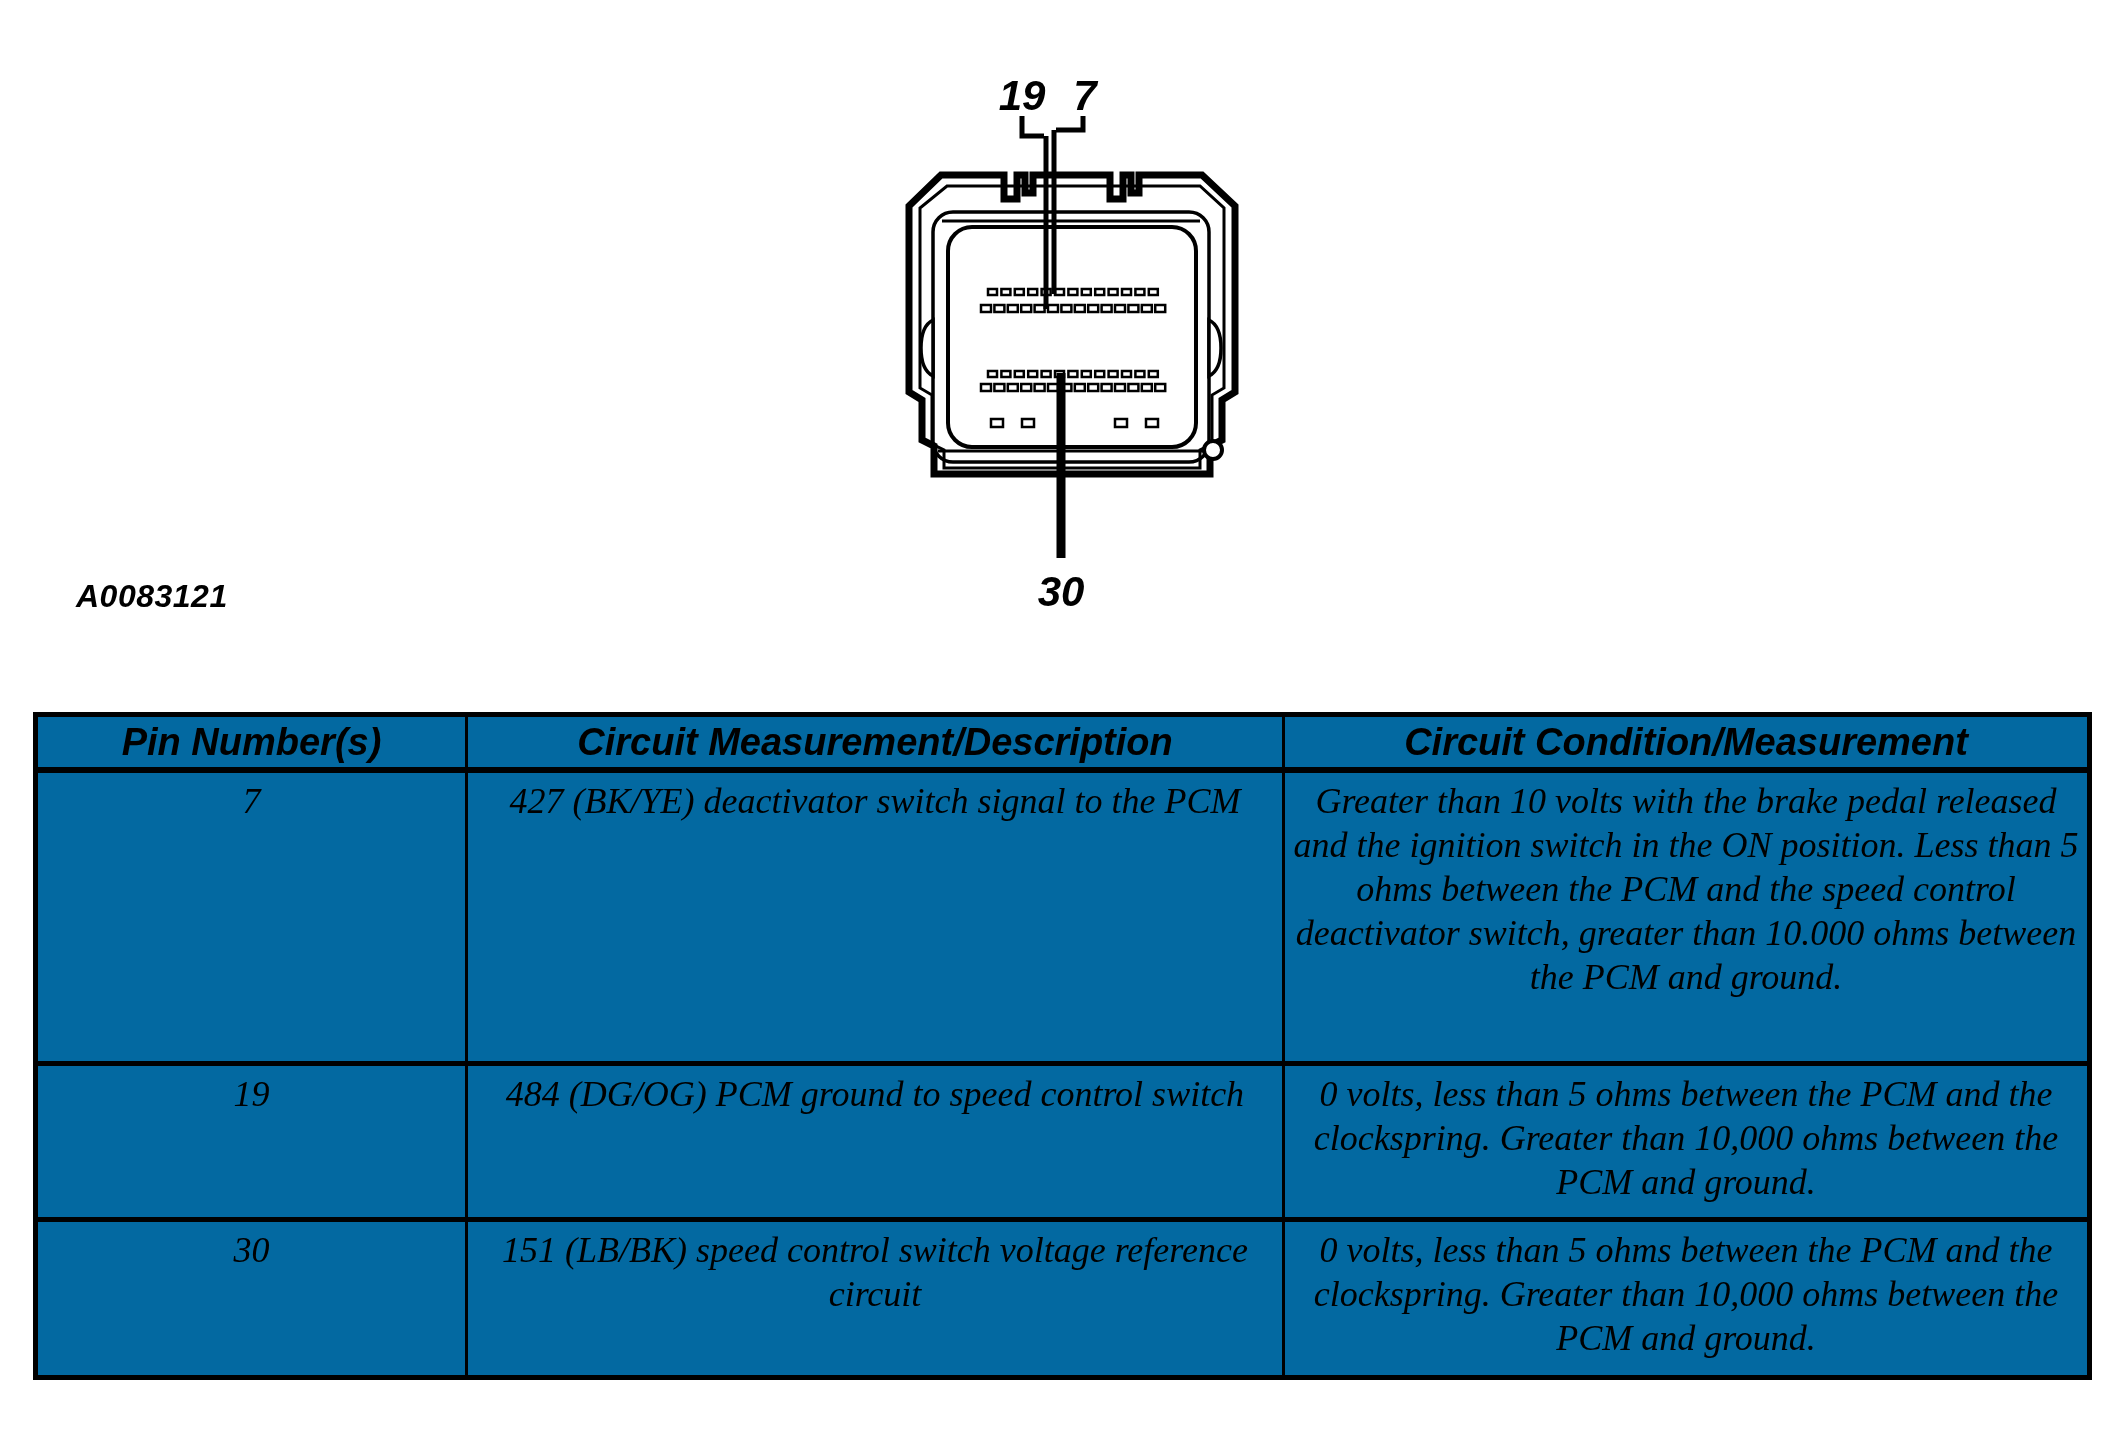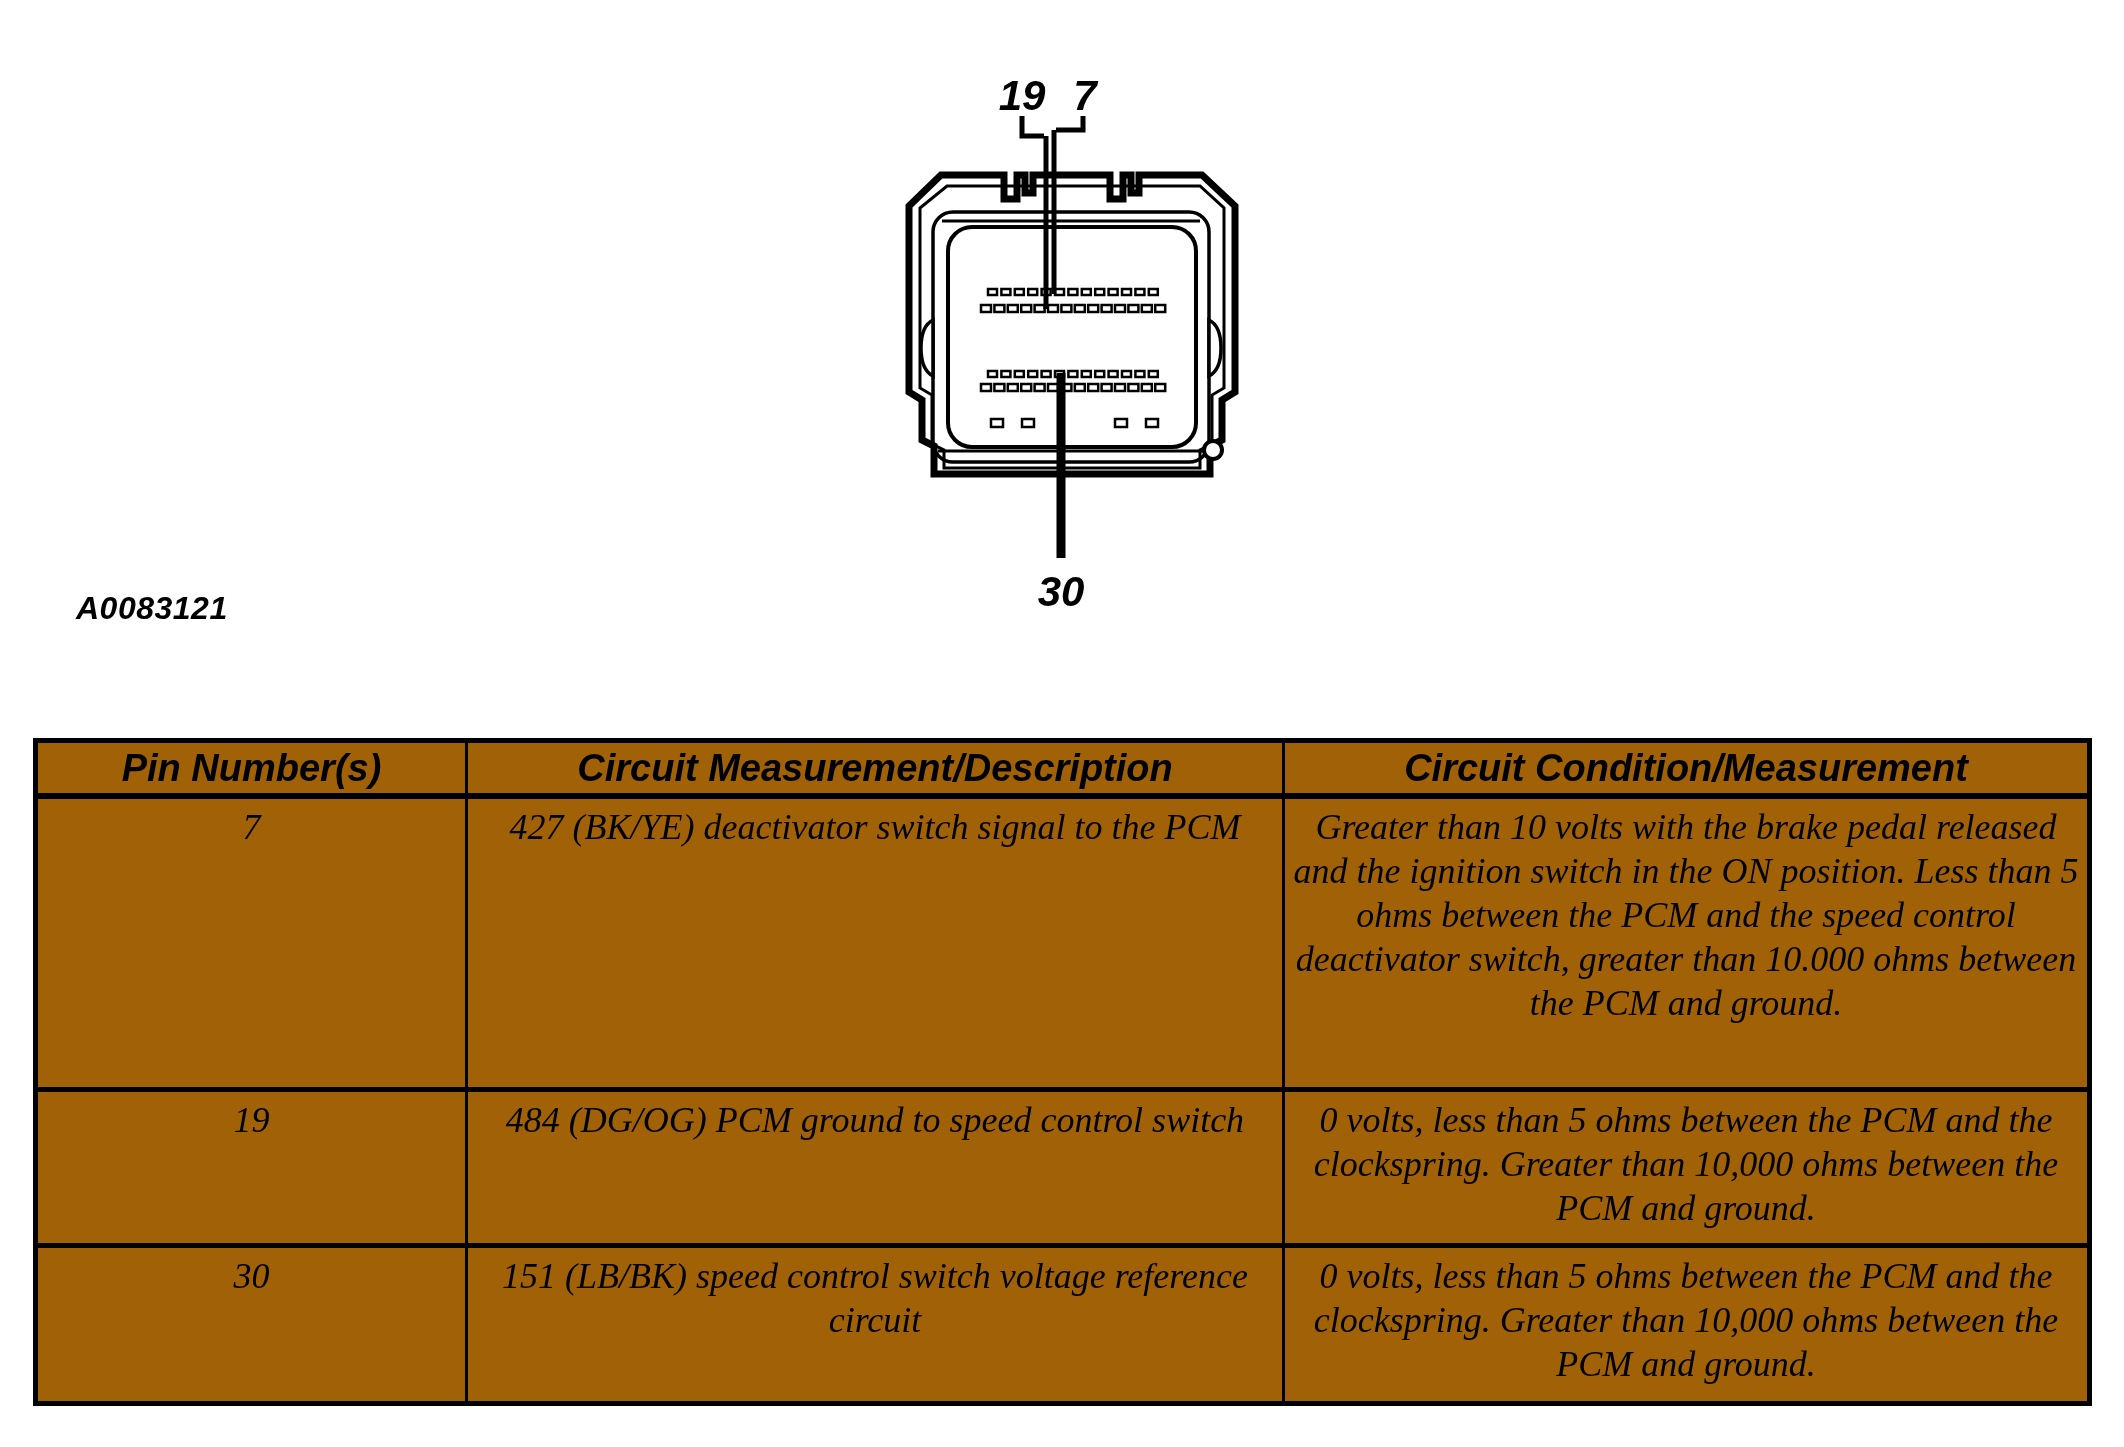--- a/index.html
+++ b/index.html
@@ -27,38 +27,37 @@
     font-family: "Liberation Sans", sans-serif;
     font-weight: bold;
     font-size: 42px;
     fill: #000;
   }
   #pin-field rect { fill: #ffffff; stroke: #000; stroke-width: 2.5; }
 
   .figure-code {
     position: absolute;
     left: 76px;
-    top: 590px;
+    top: 578px;
     font-family: "Liberation Sans", sans-serif;
     font-weight: bold;
     font-size: 32px;
     letter-spacing: 0.5px;
   }
 
   
   table.pinout {
     position: absolute;
     left: 33px;
     top: 712px;
     width: 2054px;
     border-collapse: collapse;
     table-layout: fixed;
-    background: #a16207;
+    background: #0369a1;
     border: 5px solid #000;
-    margin-top: 26px;
   }
   col.c1 { width: 431px; }
   col.c2 { width: 817px; }
   col.c3 { width: 806px; }
   table.pinout th, table.pinout td {
     border-left: 3px solid #000;
     border-right: 3px solid #000;
   }
   table.pinout th {
     height: 50px;

